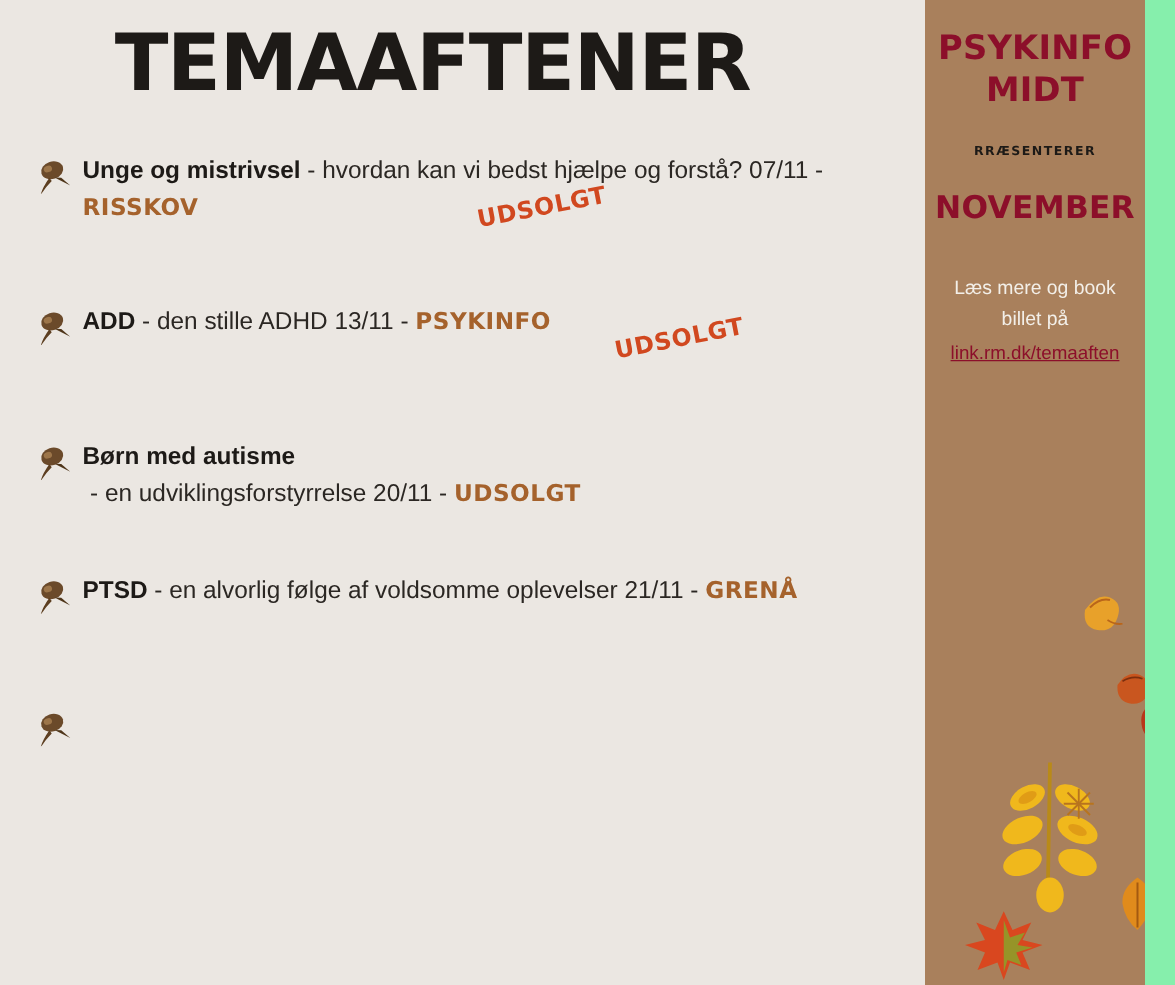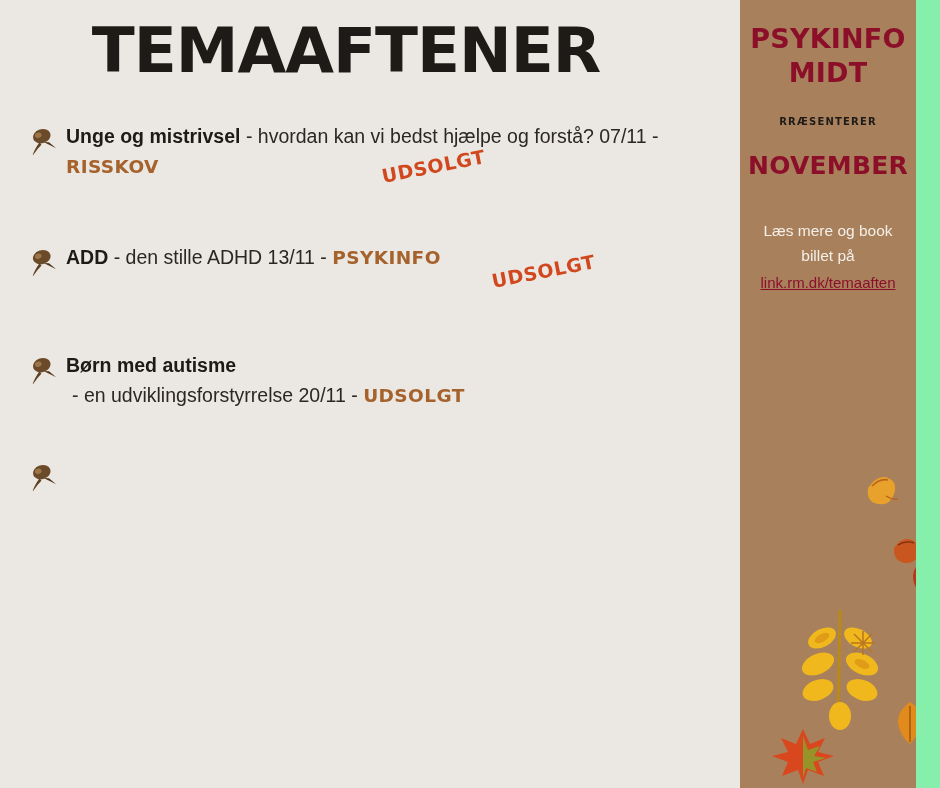--- a/index.html
+++ b/index.html
@@ -206,20 +206,35 @@
               <path d="M13 16 q-8 6 -11 11 q6 -5 12 -8 z" fill="#5d3f21"></path>
             </g>
           </svg>
         </div>
         <div class="event-text">
           <div><span class="b">Børn med autisme</span></div>
           <div class="indent"><span> - en udviklingsforstyrrelse 20/11 - </span><span class="city">UDSOLGT</span></div>
         </div>
       </div>
 
+      <div class="event ev4">
+        <div class="pin">
+          <svg width="34" height="30" viewBox="0 0 34 30">
+            <g transform="rotate(-18 17 15)">
+              <ellipse cx="17" cy="11" rx="9" ry="7" fill="#6b4a2a"></ellipse>
+              <ellipse cx="14" cy="9" rx="3.4" ry="2.6" fill="#9c7549"></ellipse>
+              <path d="M17 17 L27 27 L22 19 Z" fill="#4e3519"></path>
+              <path d="M13 16 q-8 6 -11 11 q6 -5 12 -8 z" fill="#5d3f21"></path>
+            </g>
+          </svg>
+        </div>
+        <div class="event-text">
+          <span class="b">PTSD</span><span> - en alvorlig følge af voldsomme oplevelser 21/11 - </span><span class="city">GRENÅ</span>
+        </div>
+      </div>
 
       <div class="event">
         <div class="pin">
           <svg width="34" height="30" viewBox="0 0 34 30">
             <g transform="rotate(-18 17 15)">
               <ellipse cx="17" cy="11" rx="9" ry="7" fill="#6b4a2a"></ellipse>
               <ellipse cx="14" cy="9" rx="3.4" ry="2.6" fill="#9c7549"></ellipse>
               <path d="M17 17 L27 27 L22 19 Z" fill="#4e3519"></path>
               <path d="M13 16 q-8 6 -11 11 q6 -5 12 -8 z" fill="#5d3f21"></path>
             </g>

